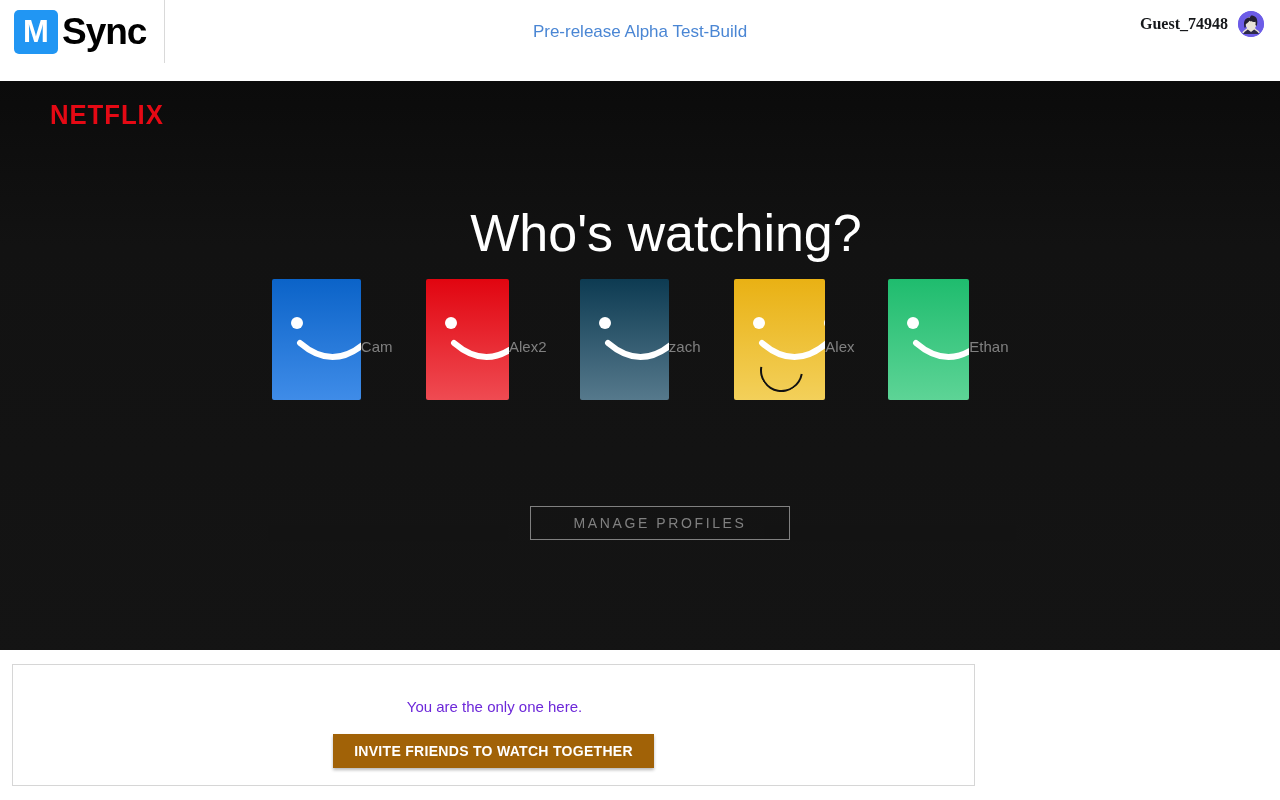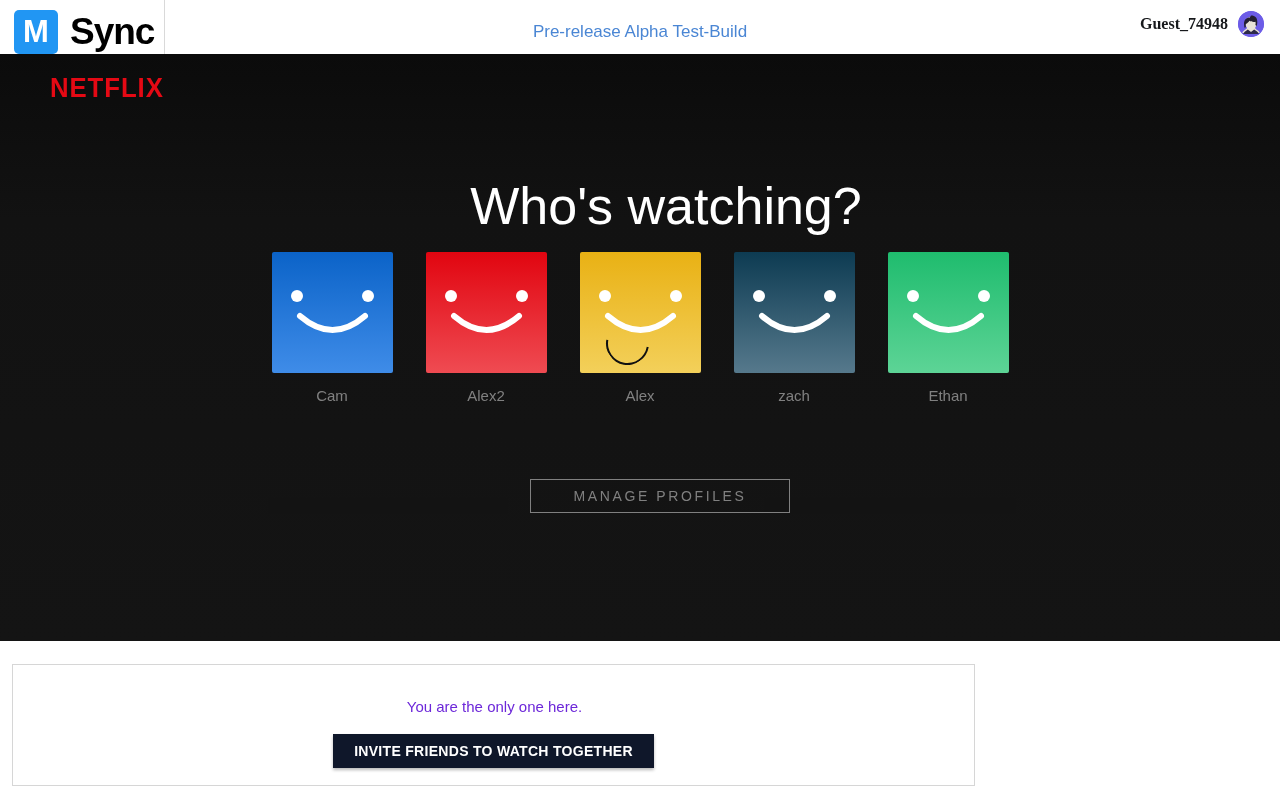--- a/index.html
+++ b/index.html
@@ -30,21 +30,21 @@
     color: #ffffff;
     font-size: 31px; font-weight: bold;
     font-family: "Liberation Sans", sans-serif;
     line-height: 1;
   }
   .brand-word {
     color: #000000;
     font-size: 37px;
     font-weight: bold;
     letter-spacing: -1px;
-    padding-left: 12px;
+    padding-left: 4px;
     line-height: 44px;
   }
   .appbar-divider {
     position: absolute; left: 164px; top: 0;
     width: 1px; height: 63px;
     background: #d9d9d9;
   }
   .build-link {
     position: absolute; left: 0; top: 22px;
     width: 1280px; text-align: center;
@@ -66,21 +66,21 @@
   }
   .user-avatar {
     width: 26px; height: 26px; border-radius: 50%;
     background: #6c5ce7;
     overflow: hidden; position: relative;
     display: block;
   }
 
   
   .stage {
-    position: absolute; left: 0; top: 54px;
+    position: absolute; left: 0; top: 81px;
     width: 1280px; height: 587px;
     background: linear-gradient(180deg, #0b0b0b 0%, #121212 28%, #141414 100%);
     overflow: hidden;
   }
   .nf-logo {
     position: absolute; left: 50px; top: 18px;
     color: #e50914;
     font-size: 28px;
     font-weight: bold;
     letter-spacing: 1px;
@@ -108,21 +108,21 @@
   .band-b { left: 764px; width: 252px; }
 
   .profiles {
     position: absolute; left: 0; top: 198px;
     width: 1280px;
     display: flex; justify-content: center;
     gap: 33px;
   }
   .profile {
     width: 121px;
-    display: flex; flex-direction: column; align-items: center;
+    display: flex; flex-direction: row; align-items: center;
     cursor: pointer;
   }
   .avatar-tile {
     width: 121px; height: 121px;
     position: relative;
     border-radius: 2px;
     overflow: hidden;
   }
   .avatar-svg { display: block; width: 121px; height: 121px; }
   .profile-name {
@@ -168,21 +168,21 @@
   .invite-text {
     position: absolute; left: 0; top: 33px;
     width: 963px; text-align: center;
     color: #6d28d9;
     font-size: 15px;
     font-family: "Liberation Sans Narrow", "Liberation Sans", sans-serif;
   }
   .invite-btn {
     position: absolute; left: 320px; top: 69px;
     width: 321px; height: 34px;
-    background: #0f172a;
+    background: #a16207;
     color: #ffffff;
     border: none;
     font-size: 14px;
     font-weight: bold;
     letter-spacing: 0.3px;
     font-family: "Liberation Sans Narrow", "Liberation Sans", sans-serif;
     box-shadow: 0 2px 3px rgba(0,0,0,0.28);
     cursor: pointer;
   }
 </style>
@@ -248,50 +248,50 @@
             <circle cx="96" cy="44" r="6" fill="#ffffff"></circle>
             <path d="M28 64 Q60.5 92 93 64" fill="none" stroke="#ffffff" stroke-width="6" stroke-linecap="round"></path>
           </svg>
         </div>
         <div class="profile-name">Alex2</div>
       </div>
       <div class="profile">
         <div class="avatar-tile">
           <svg class="avatar-svg" viewBox="0 0 121 121" aria-hidden="true">
             <defs>
+              <linearGradient id="g3" x1="0" y1="0" x2="0" y2="1">
+                <stop offset="0%" stop-color="#0d3b52"></stop>
+                <stop offset="100%" stop-color="#56798c"></stop>
+              </linearGradient>
+            </defs>
+            <rect width="121" height="121" fill="url(#g3)"></rect>
+            <circle cx="25" cy="44" r="6" fill="#ffffff"></circle>
+            <circle cx="96" cy="44" r="6" fill="#ffffff"></circle>
+            <path d="M28 64 Q60.5 92 93 64" fill="none" stroke="#ffffff" stroke-width="6" stroke-linecap="round"></path>
+          </svg>
+        </div>
+        <div class="profile-name">zach</div>
+      </div>
+      <div class="profile">
+        <div class="avatar-tile">
+          <svg class="avatar-svg" viewBox="0 0 121 121" aria-hidden="true">
+            <defs>
               <linearGradient id="g2" x1="0" y1="0" x2="0" y2="1">
                 <stop offset="0%" stop-color="#e9b114"></stop>
                 <stop offset="100%" stop-color="#f3d05a"></stop>
               </linearGradient>
             </defs>
             <rect width="121" height="121" fill="url(#g2)"></rect>
             <circle cx="25" cy="44" r="6" fill="#ffffff"></circle>
             <circle cx="96" cy="44" r="6" fill="#ffffff"></circle>
             <path d="M28 64 Q60.5 92 93 64" fill="none" stroke="#ffffff" stroke-width="6" stroke-linecap="round"></path>
           </svg>
           <div class="spinner"></div>
         </div>
         <div class="profile-name">Alex</div>
-      </div>
-      <div class="profile">
-        <div class="avatar-tile">
-          <svg class="avatar-svg" viewBox="0 0 121 121" aria-hidden="true">
-            <defs>
-              <linearGradient id="g3" x1="0" y1="0" x2="0" y2="1">
-                <stop offset="0%" stop-color="#0d3b52"></stop>
-                <stop offset="100%" stop-color="#56798c"></stop>
-              </linearGradient>
-            </defs>
-            <rect width="121" height="121" fill="url(#g3)"></rect>
-            <circle cx="25" cy="44" r="6" fill="#ffffff"></circle>
-            <circle cx="96" cy="44" r="6" fill="#ffffff"></circle>
-            <path d="M28 64 Q60.5 92 93 64" fill="none" stroke="#ffffff" stroke-width="6" stroke-linecap="round"></path>
-          </svg>
-        </div>
-        <div class="profile-name">zach</div>
       </div>
       <div class="profile">
         <div class="avatar-tile">
           <svg class="avatar-svg" viewBox="0 0 121 121" aria-hidden="true">
             <defs>
               <linearGradient id="g4" x1="0" y1="0" x2="0" y2="1">
                 <stop offset="0%" stop-color="#1fbc6e"></stop>
                 <stop offset="100%" stop-color="#5dd496"></stop>
               </linearGradient>
             </defs>

